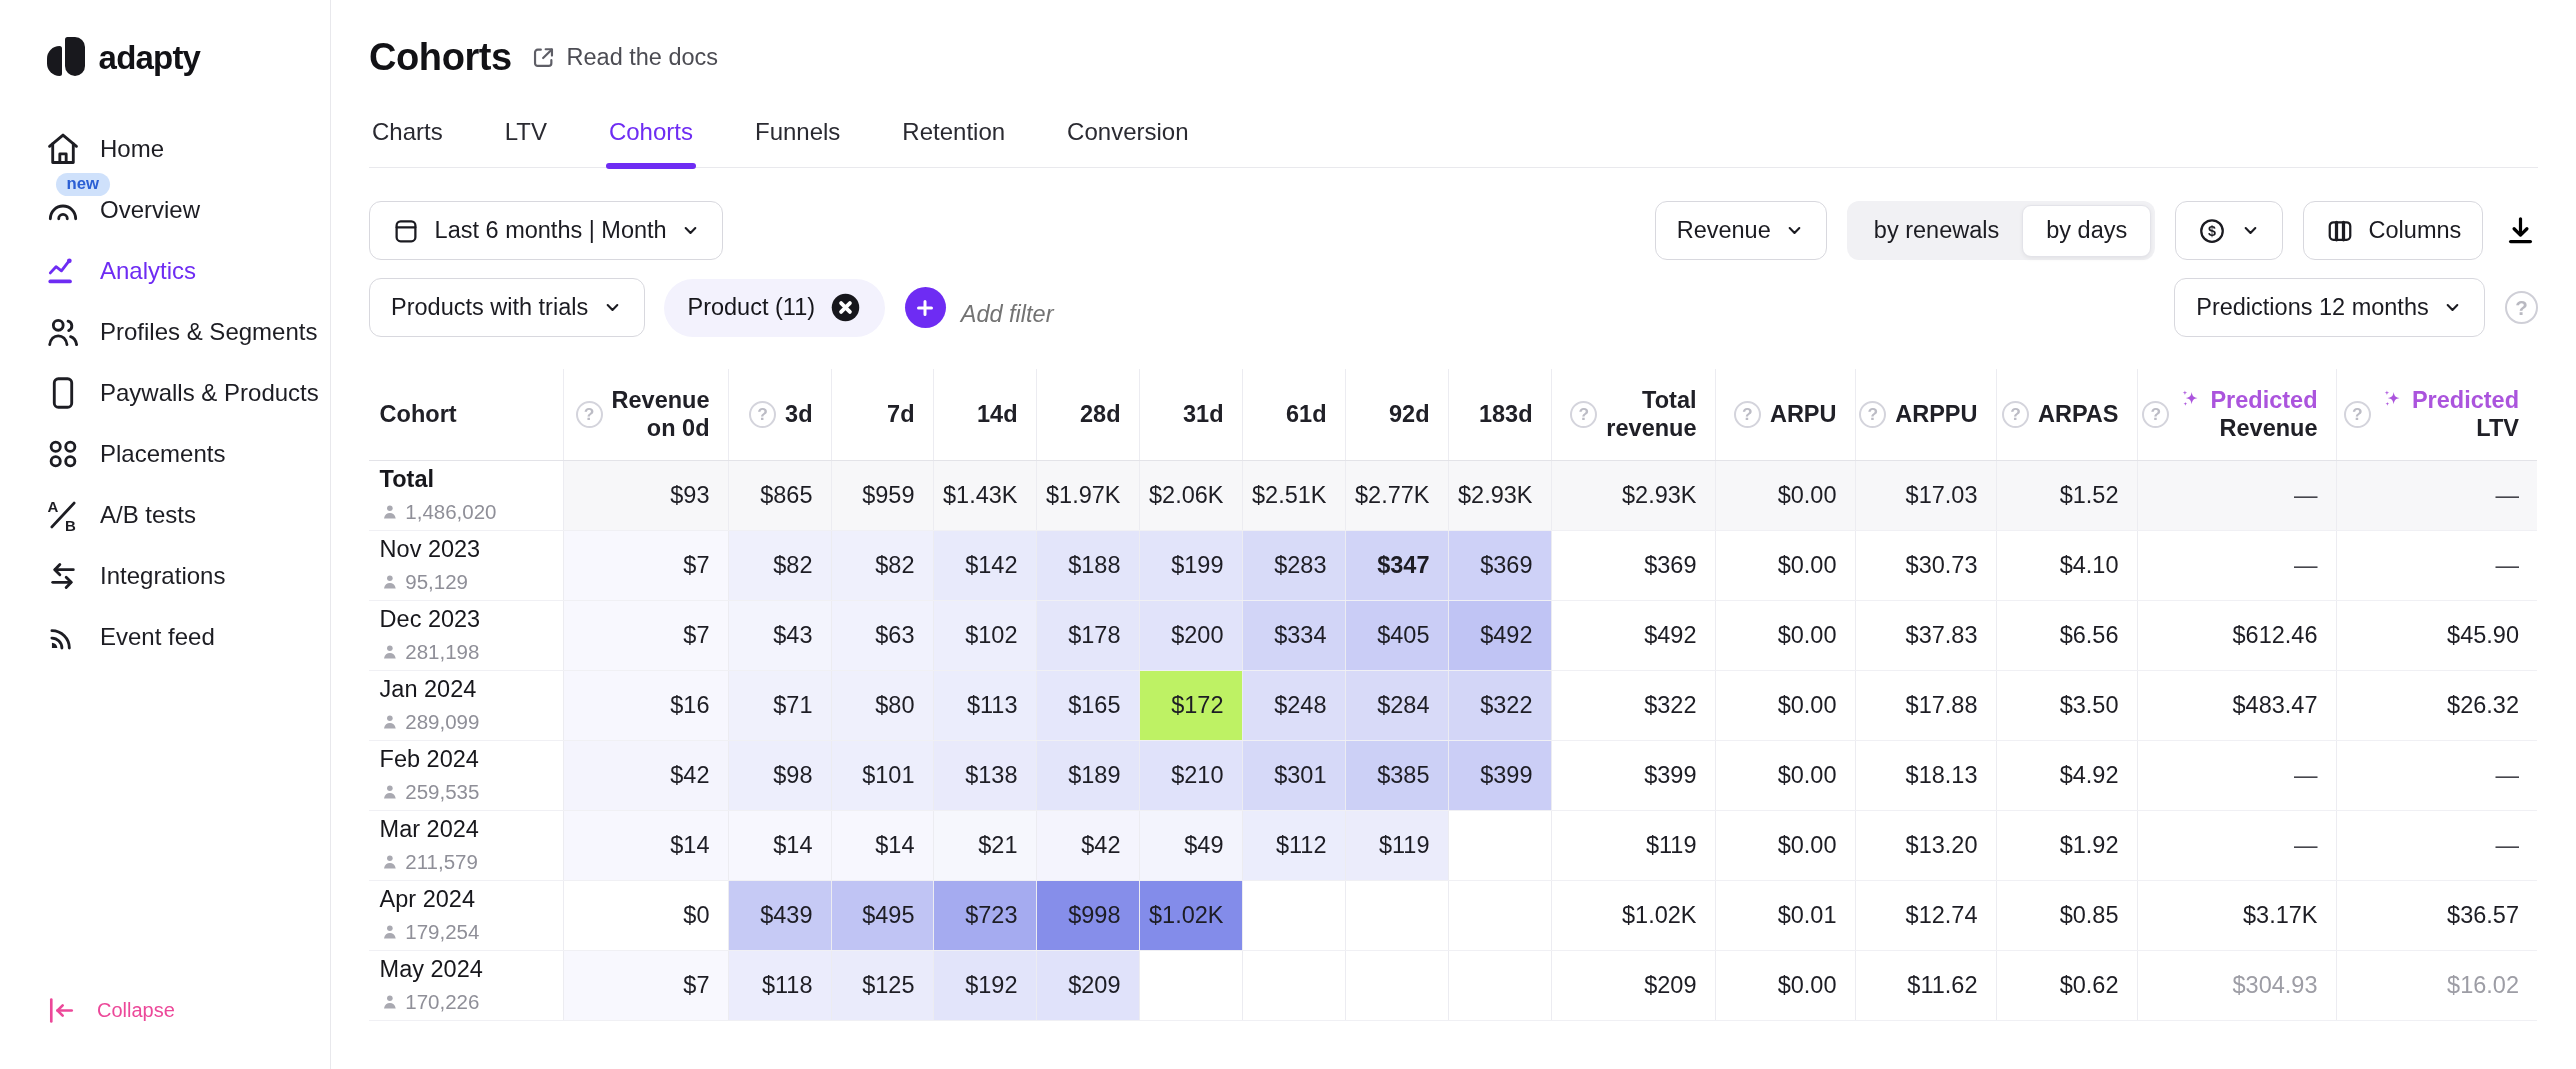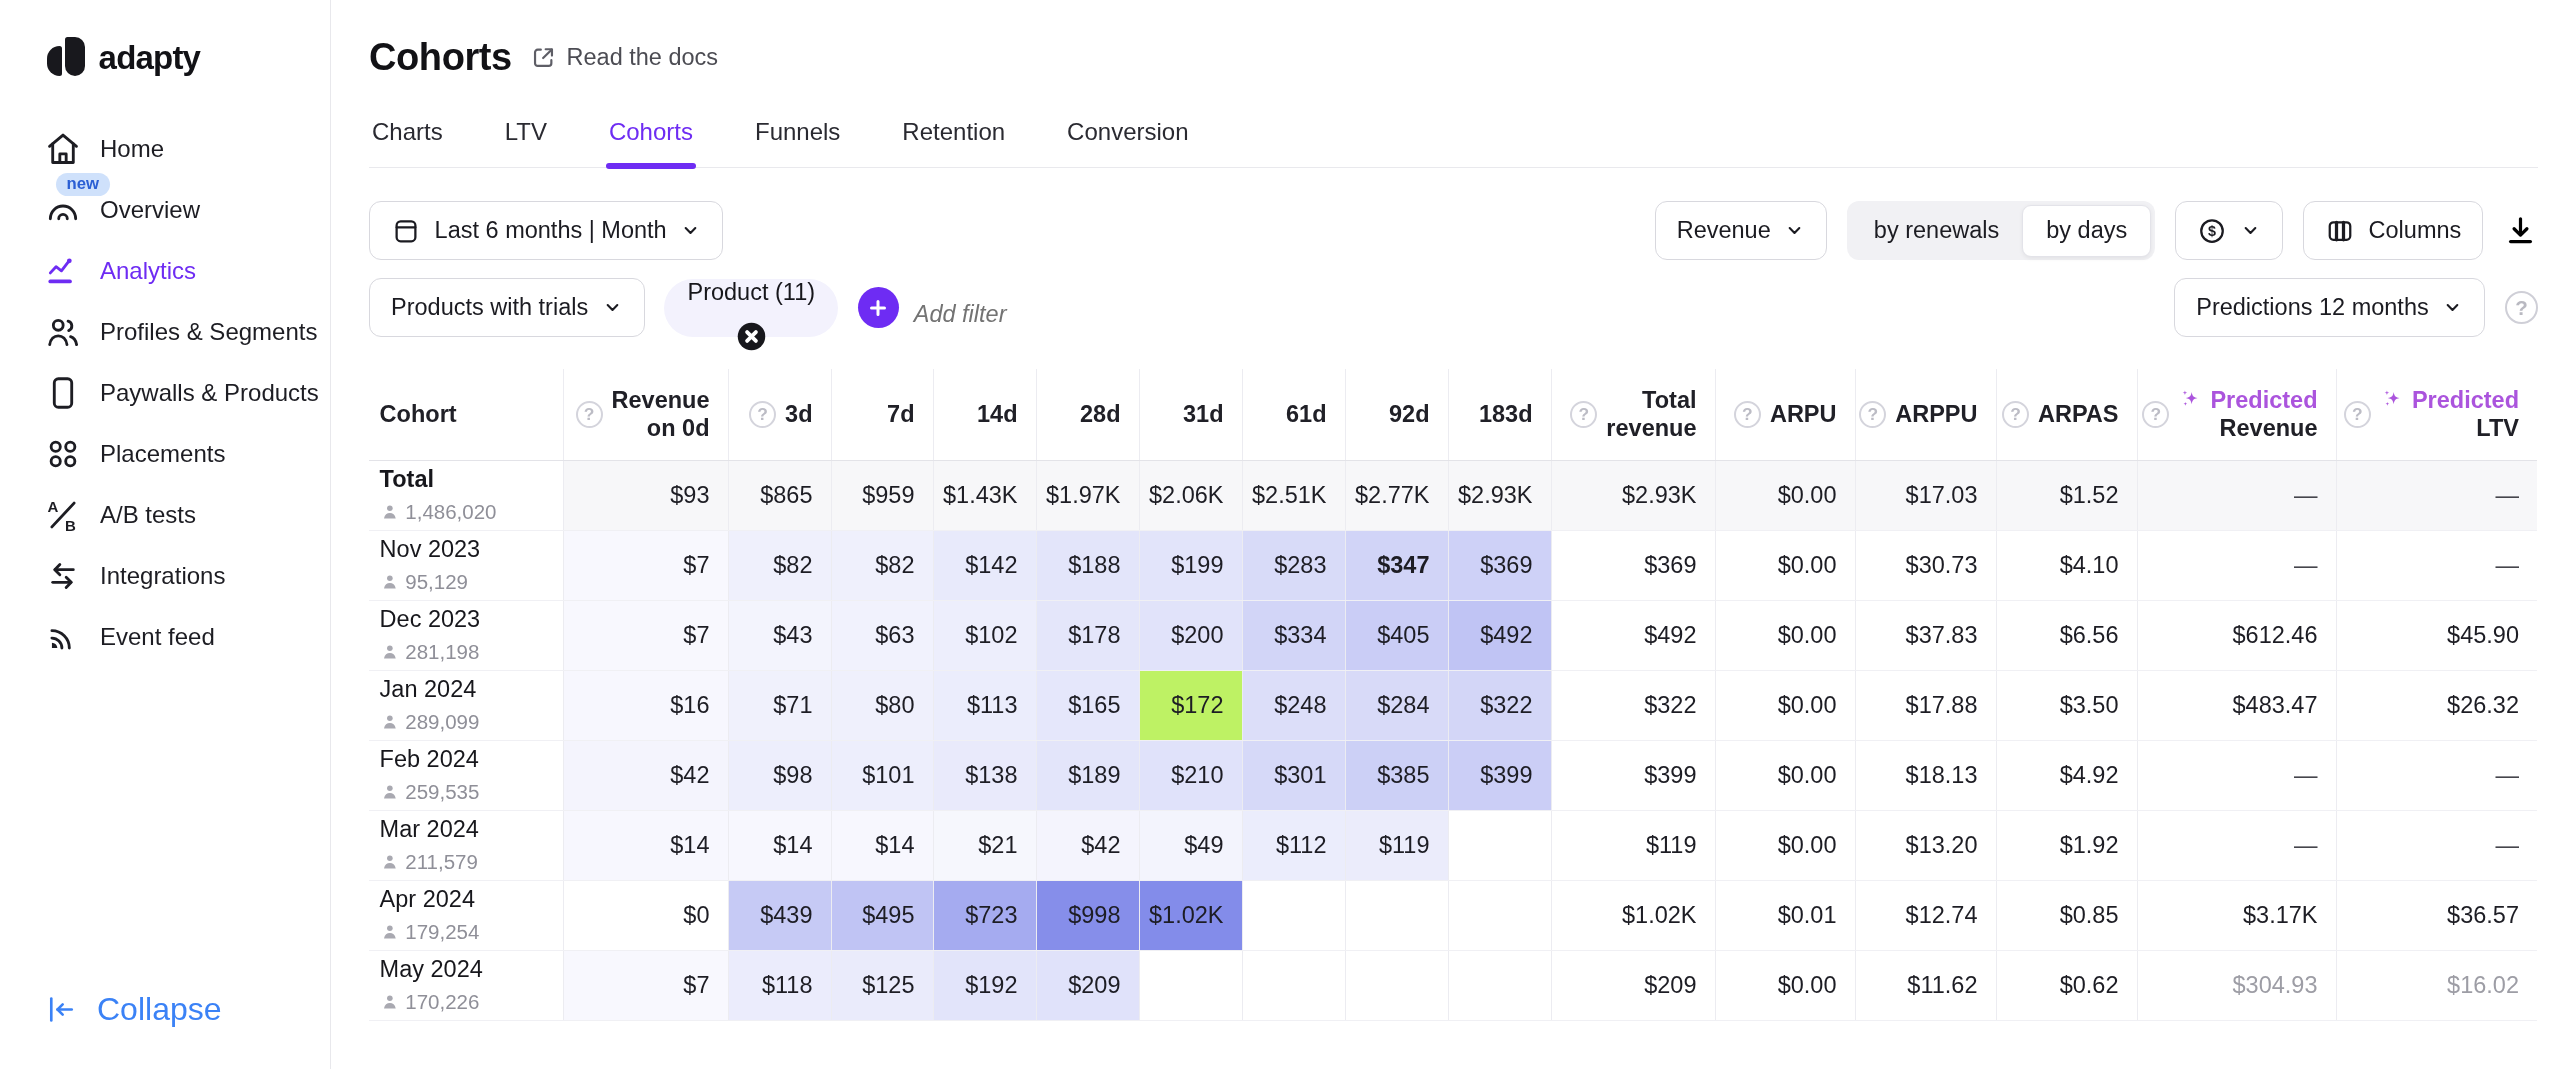--- a/index.html
+++ b/index.html
@@ -11,21 +11,21 @@
   .logo { display:flex; align-items:center; gap:10.6px; height:55px; }
   .logo-mark { width:44px; height:44px; position:relative; }
   .logo-mark .l1 { position:absolute; left:3px; top:10.6px; width:15px; height:30px; background:#18181d; border-radius:15px 3px 3px 15px; }
   .logo-mark .l2 { position:absolute; left:21px; top:1.5px; width:19.7px; height:39px; background:#18181d; border-radius:4.5px 18px 18px 18px; }
   .logo-text { font-size:33px; font-weight:700; letter-spacing:-0.8px; color:#121216; }
   .nav { margin-top:33px; display:flex; flex-direction:column; }
   .nav-item { position:relative; display:flex; align-items:center; gap:18px; height:61px; cursor:pointer; color:#1d1d23; font-size:24px; font-weight:500; }
   .nav-item svg { width:38px; height:38px; flex:0 0 38px; }
   .nav-item.active { color:#6e2cf3; }
   .badge-new { position:absolute; left:12px; top:-6px; background:#cfe1fb; color:#2b5fd4; font-size:16.7px; font-weight:600; padding:3px 10.6px; border-radius:12px; line-height:1; }
-  .collapse { position:absolute; left:44px; bottom:42px; display:flex; align-items:center; gap:18px; font-size:32px; font-weight:500; color:#3b82f6; cursor:pointer; }
+  .collapse { position:absolute; left:44px; bottom:42px; display:flex; align-items:center; gap:18px; font-size:20px; font-weight:500; color:#ec4899; cursor:pointer; }
   .collapse svg { width:35px; height:35px; }
 
   
   .main { flex:1; padding:36px 38px 0 38px; }
   .title-row { display:flex; align-items:center; gap:16.7px; }
   .page-title { font-size:38px; font-weight:700; letter-spacing:-0.4px; color:#121216; }
   .docs-link { display:flex; align-items:center; gap:9px; color:#4c4c53; font-size:23.5px; cursor:pointer; }
   .docs-link svg { width:29px; height:29px; color:#5e5e66; }
 
   .tabs { display:flex; gap:56px; margin-top:39px; border-bottom:1.5px solid #e9e9ed; }
@@ -36,21 +36,21 @@
   .toolbar { display:flex; justify-content:space-between; align-items:center; margin-top:33px; }
   .toolbar.second { margin-top:18px; }
   .tb-left, .tb-right { display:flex; align-items:center; gap:19.7px; }
   .btn { display:inline-flex; align-items:center; gap:13.6px; height:59px; padding:0 21px; background:#fff; border:1.5px solid #d8d8de; border-radius:12px; font-size:23.5px; font-weight:500; color:#1b1b21; cursor:pointer; white-space:nowrap; }
   .toggle { display:flex; align-items:center; background:#f1f1f4; border-radius:12px; padding:3.8px; height:59px; }
   .toggle .seg { display:flex; align-items:center; height:52px; padding:0 23px; font-size:23.5px; font-weight:500; color:#1c1c22; border-radius:9px; cursor:pointer; white-space:nowrap; }
   .toggle .seg.active { background:#fff; border:1.5px solid #e3e3e9; box-shadow:0 1.5px 4.5px rgba(0,0,0,0.06); }
   .icon-btn { display:inline-flex; align-items:center; justify-content:center; background:none; border:none; cursor:pointer; }
   .icon-btn svg { width:35px; height:35px; }
 
-  .chip { display:inline-flex; align-items:center; gap:14px; height:58px; padding:0 23px; background:#f3f2fd; border-radius:30px; font-size:23.5px; font-weight:500; color:#16161b; cursor:pointer;flex-direction:column; }
+  .chip { display:inline-flex; align-items:center; gap:14px; height:58px; padding:0 23px; background:#f3f2fd; border-radius:30px; font-size:23.5px; font-weight:500; color:#16161b; cursor:pointer; }
   .chip svg { width:33px; height:33px; }
   .add-filter { display:inline-flex; align-items:flex-end; gap:15px; font-size:23.5px; font-weight:500; color:#737373; cursor:pointer;font-style:italic; }
   .add-filter .plus { width:41px; height:41px; border-radius:50%; background:#6e2cf3; display:flex; align-items:center; justify-content:center; }
   .add-filter .plus svg { width:23px; height:23px; }
   .help-circle { width:33px; height:33px; border-radius:50%; border:2.3px solid #cfcfd7; color:#b9b9c1; font-size:20.5px; font-weight:700; display:inline-flex; align-items:center; justify-content:center; cursor:pointer; flex:0 0 auto; }
 
   
   .table-wrap { margin-top:32px; }
   table { border-collapse:collapse; table-layout:fixed; width:2168px; }
   th, td { border-right:1.5px solid #ececf1; border-bottom:1.5px solid #f0f0f4; vertical-align:middle; }

